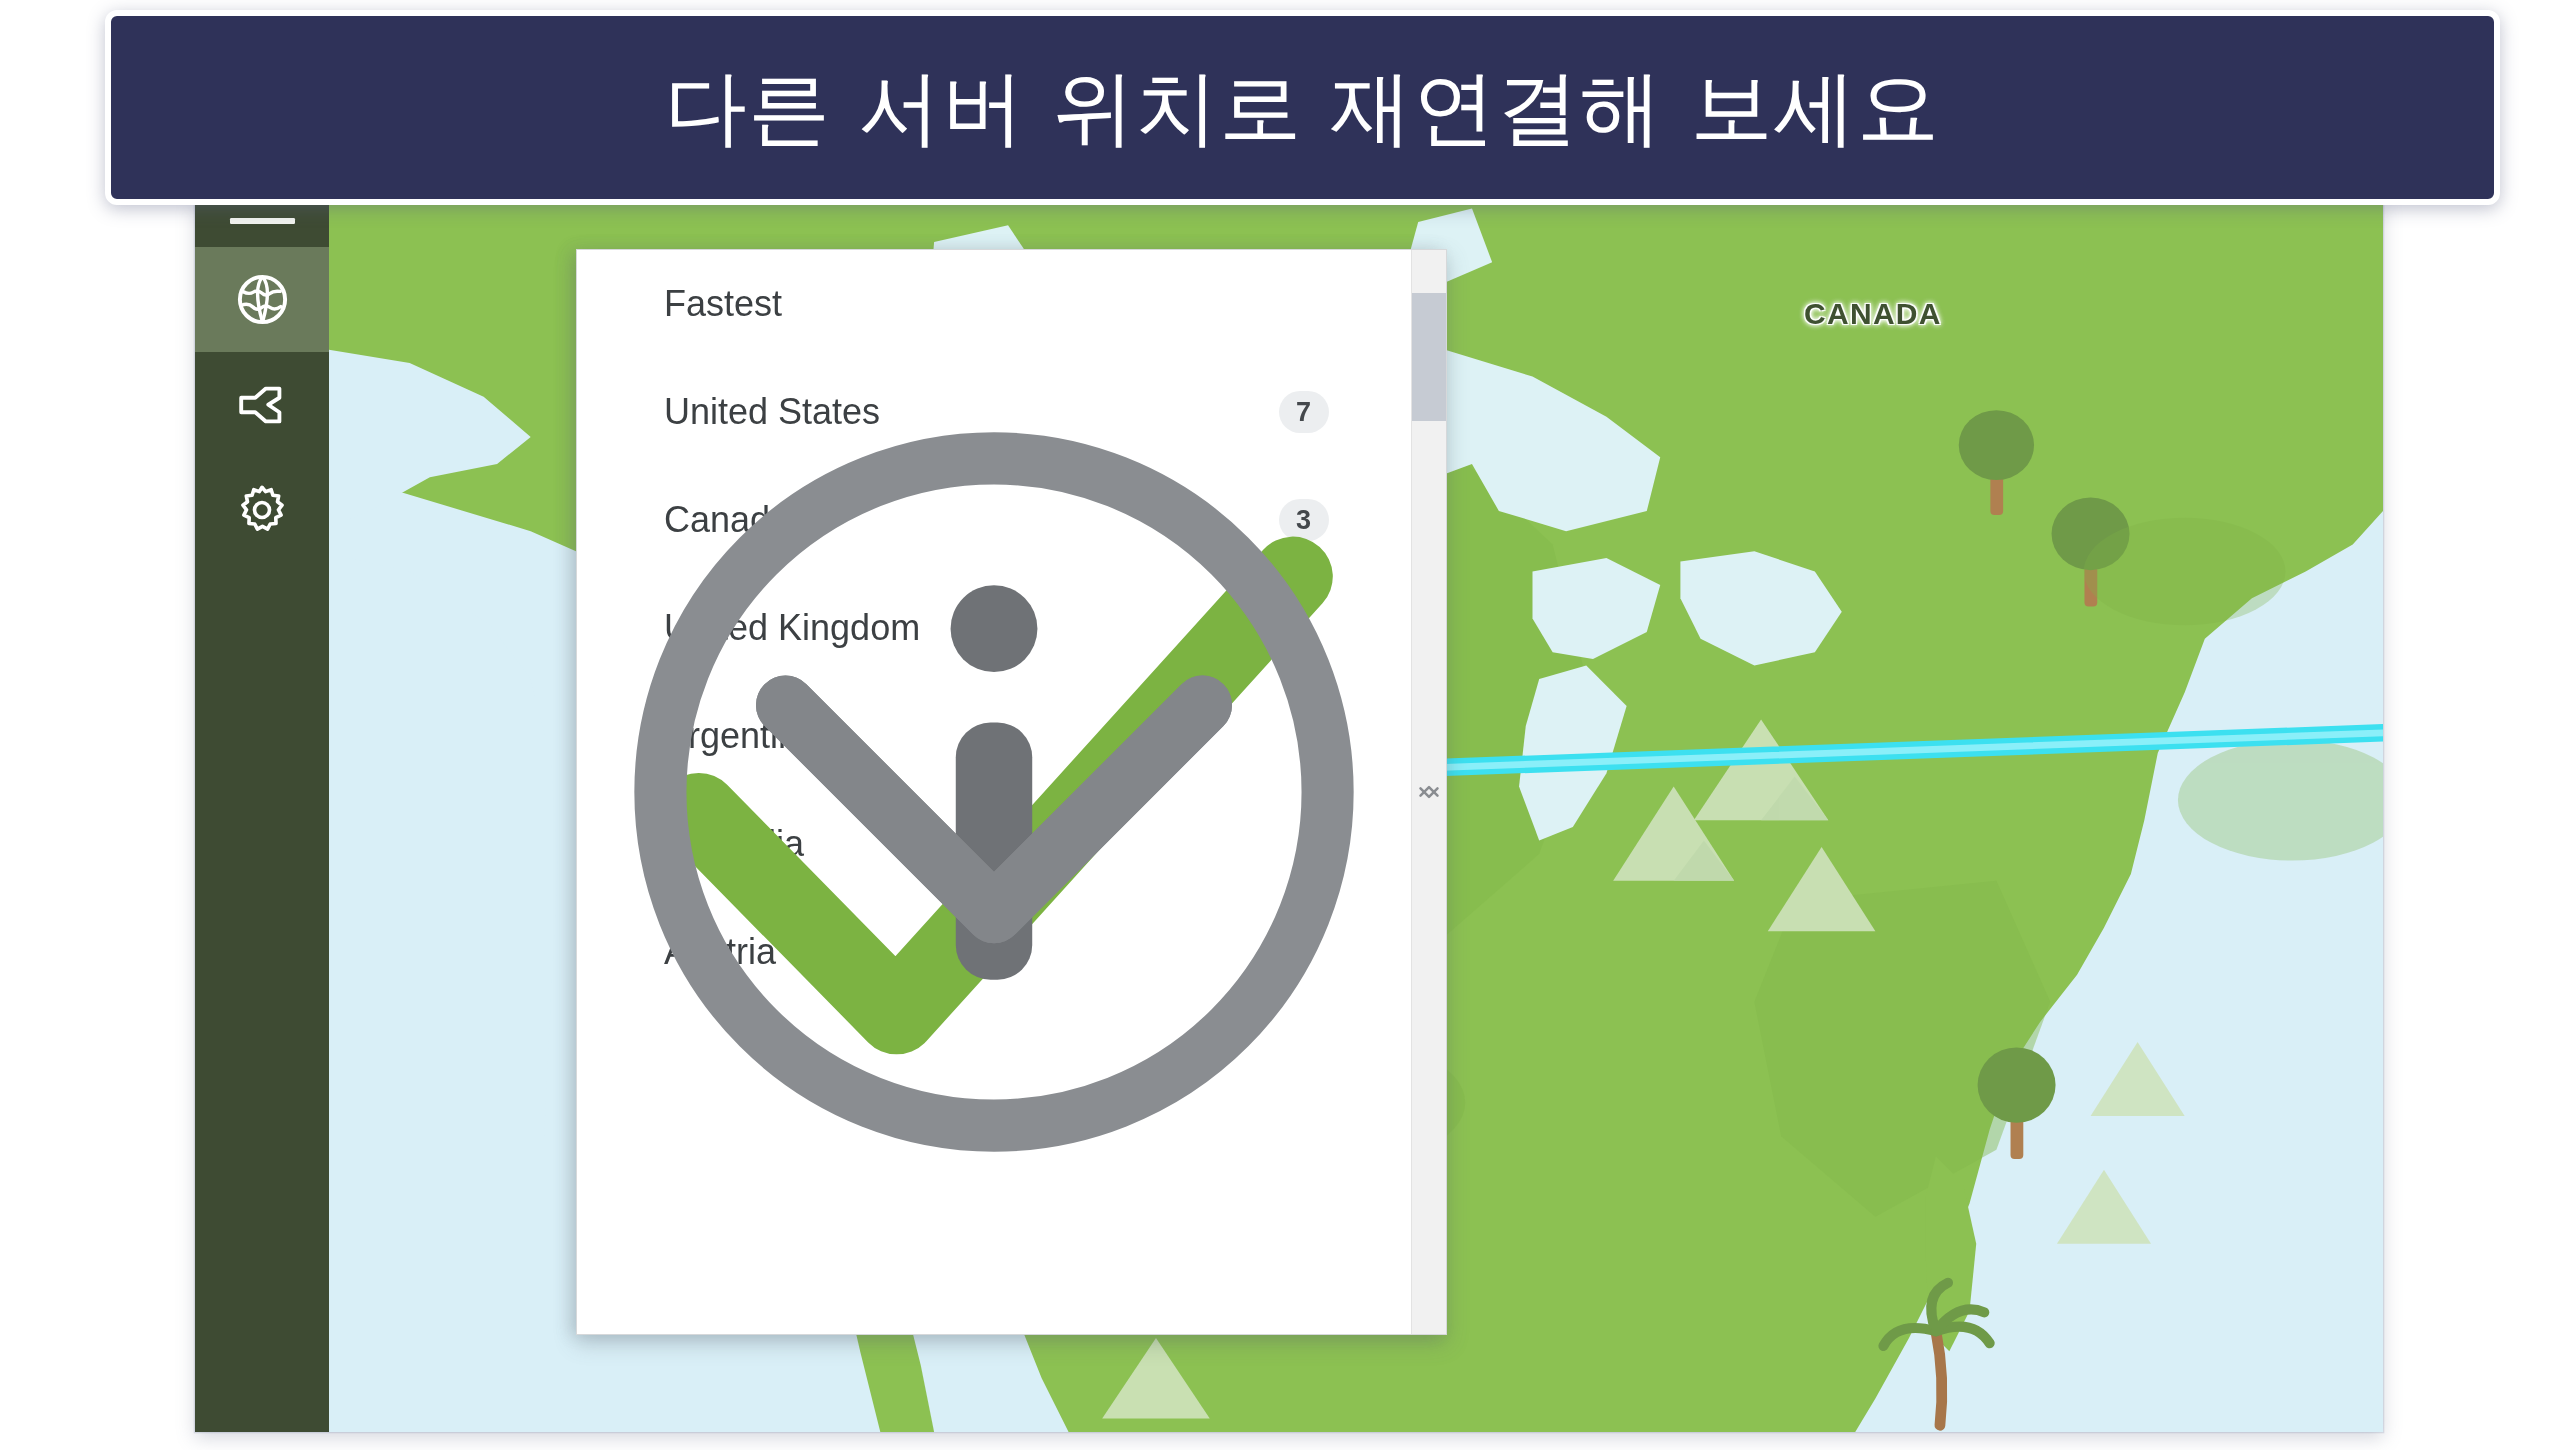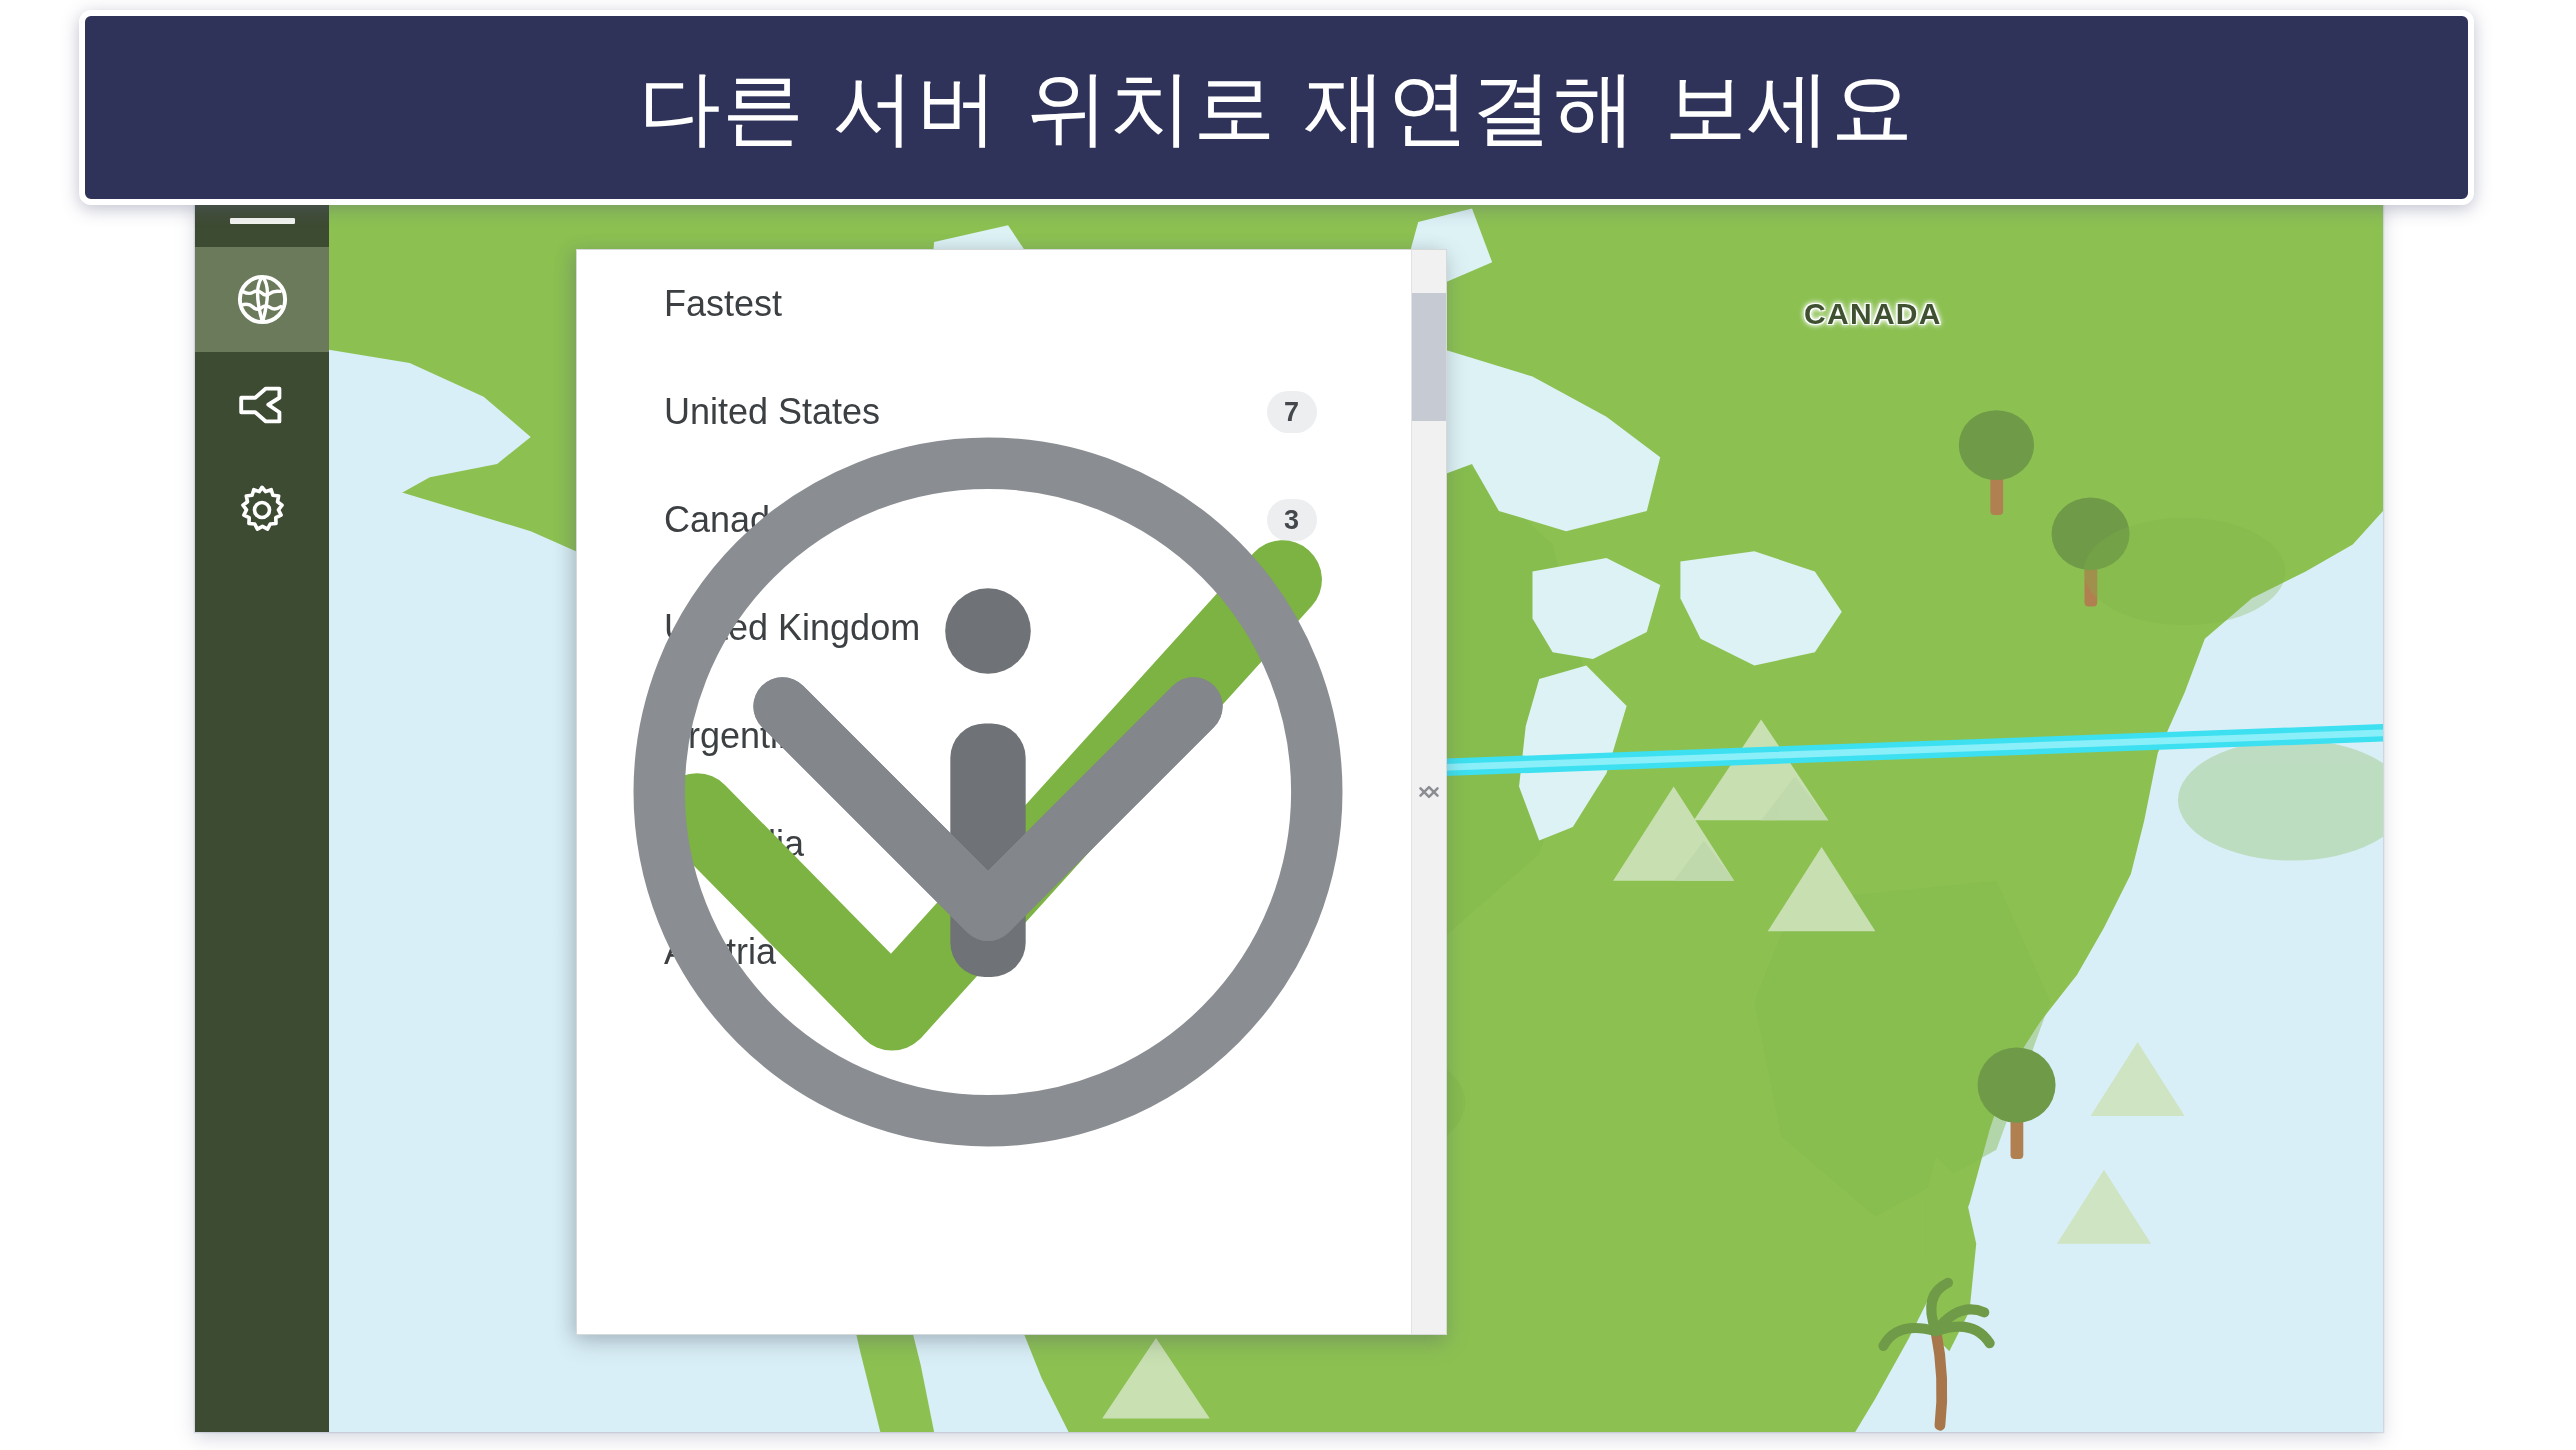--- a/index.html
+++ b/index.html
@@ -4,21 +4,21 @@
 <style>
   html,body{margin:0;padding:0;}
   body{
     width:2576px;height:1451px;position:relative;overflow:hidden;
     background:#ffffff;
     font-family:"Liberation Sans","DejaVu Sans",sans-serif;
   }
 
   
   #promo-banner{
-    position:absolute;left:79px;top:10px;width:2395px;height:195px;
+    position:absolute;left:105px;top:10px;width:2395px;height:195px;
     background:#2f3259;
     border:6px solid #ffffff;
     border-radius:12px;
     box-sizing:border-box;
     box-shadow:0 4px 17.5px rgba(90,95,130,.38);
     display:flex;align-items:center;justify-content:center;
     z-index:60;
   }
   #promo-banner-text{
     color:#ffffff;
@@ -102,21 +102,21 @@
   #search-icon{margin:0 9.4px 0 17.5px;flex:0 0 auto;display:block;}
   #search-input{
     border:0;outline:0;background:transparent;
     font-size:35px;
     font-family:"Liberation Sans","DejaVu Sans",sans-serif;
     color:#3c4043;
     width:100%;height:100%;padding:0;
   }
   #search-input::placeholder{color:#8f9295;opacity:1;}
 
-  #list-region{flex:1 1 auto;display:flex;min-height:0;position:relative;gap:12px;}
+  #list-region{flex:1 1 auto;display:flex;min-height:0;position:relative;}
   #country-list{
     flex:1 1 auto;overflow:hidden;position:relative;
   }
   .country-row{
     height:108px;display:flex;align-items:center;
     padding:0 0 0 32px;box-sizing:border-box;
   }
   .row-check{width:55px;flex:0 0 auto;display:flex;align-items:center;}
   .row-label{
     flex:1 1 auto;

